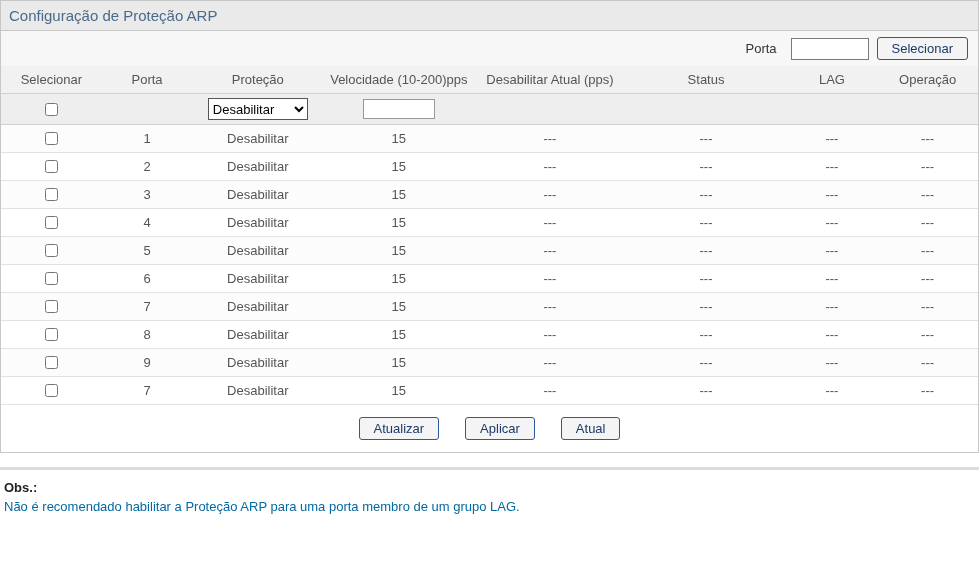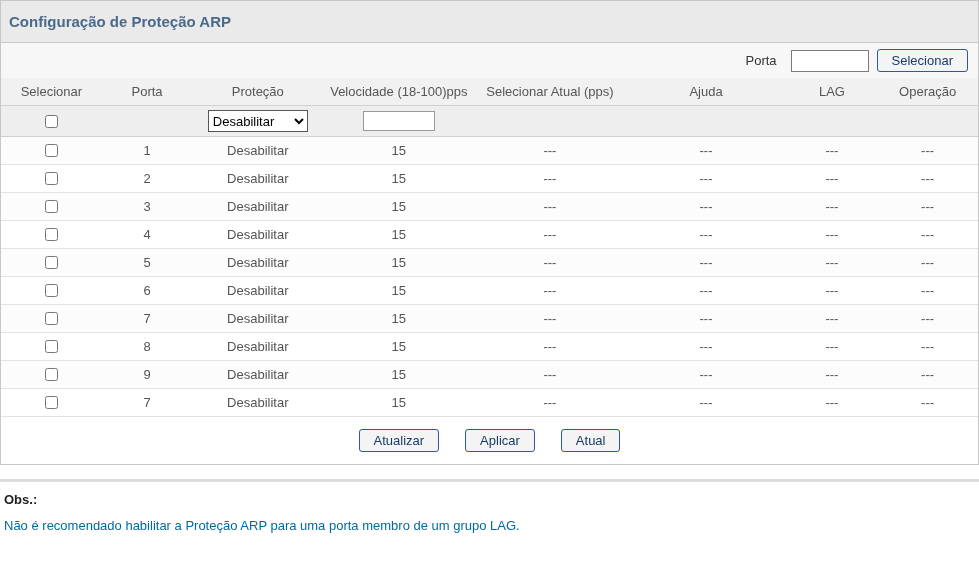--- a/index.html
+++ b/index.html
@@ -14,23 +14,22 @@
     }
     .panel {
       border: 1px solid #c7c7c7;
       background: #fff;
       margin: 0;
     }
     .panel-title {
       background: #eaeaea;
       color: #4a6a8a;
       font-size: 15px;
-      padding: 12px 8px;
+      padding: 6px 8px;
       border-bottom: 1px solid #c7c7c7;
-      font-weight: bold;
     }
     .topbar {
       display: flex;
       align-items: center;
       justify-content: flex-end;
       gap: 8px;
       padding: 6px 10px;
       background: #f7f7f7;
     }
     .topbar .label {
@@ -119,21 +118,21 @@
     .footer-sep {
       height: 3px;
       background: #dcdcdc;
       margin-top: 14px;
     }
     .note {
       padding: 10px 4px 4px 4px;
     }
     .note-title {
       font-weight: bold;
-      margin-bottom: 11px;
+      margin-bottom: 4px;
     }
     .note-body {
       color: #0369a1;
     }
   </style>
 </head>
 <body>
 
 <div class="panel">
   <div class="panel-title">Configuração de Proteção ARP</div>
@@ -153,23 +152,23 @@
       <col class="col-cur">
         <col class="col-status">
         <col class="col-lag">
         <col class="col-op">
     </colgroup>
     <thead>
       <tr>
         <th>Selecionar</th>
         <th>Porta</th>
         <th>Proteção</th>
-        <th>Velocidade (18-100)pps</th>
-        <th>Selecionar Atual (pps)</th>
-        <th>Ajuda</th>
+        <th>Velocidade (10-200)pps</th>
+        <th>Desabilitar Atual (pps)</th>
+        <th>Status</th>
         <th>LAG</th>
         <th>Operação</th>
       </tr>
     </thead>
     <tbody id="tbody">
       <tr class="control-row">
         <td><input type="checkbox" class="chk" style=""></td>
         <td></td>
         <td>
           <select class="proto-select">

